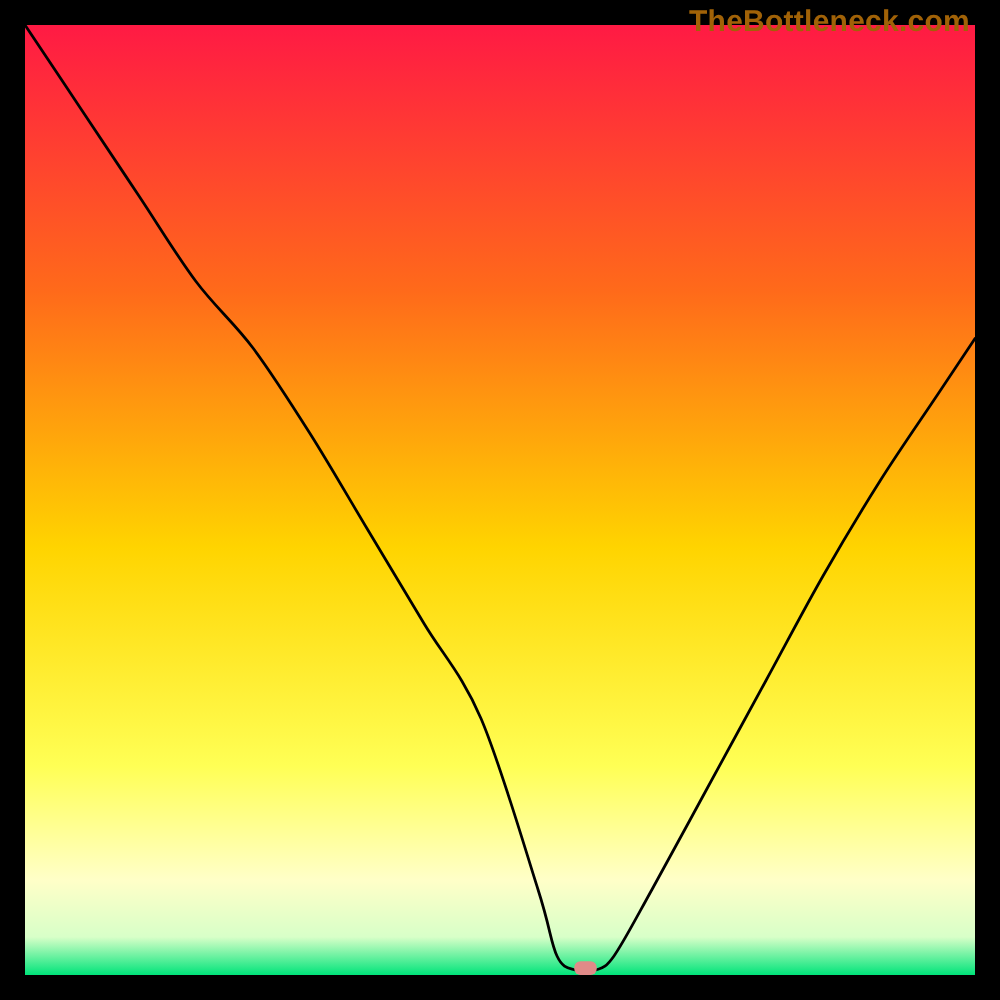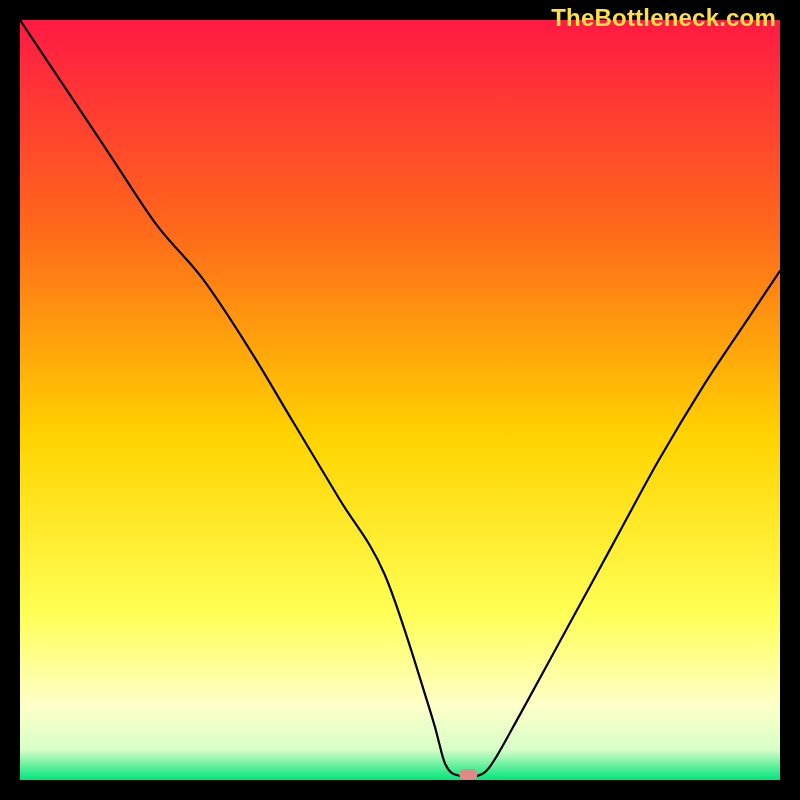--- a/index.html
+++ b/index.html
@@ -1,19 +1,19 @@
 <!DOCTYPE html>
 <html><head>
 <meta charset="utf-8">
 <style>
   * { margin: 0; padding: 0; box-sizing: border-box; }
   body { width: 800px; height: 800px; overflow: hidden; background: #000; font-family: Arial, sans-serif; }
   .chart-container { position: relative; width: 800px; height: 800px; }
   .plot-area { position: absolute; left: 20px; top: 20px; width: 760px; height: 760px; }
-  .watermark { position: absolute; top: 4px; right: 24px; font-size: 24px; font-weight: bold; color: #fde047; letter-spacing: 0.2px; }
+  .watermark { position: absolute; top: 4px; right: 24px; font-size: 24px; font-weight: bold; color: #a16207; letter-spacing: 0.2px; }
 </style>
 </head>
 <body>
 
 <div class="chart-container">
   <svg class="plot-area" viewBox="0 0 760 760" preserveAspectRatio="none">
     <defs>
       <linearGradient id="bg-grad" x1="0" y1="0" x2="0" y2="1">
         <stop id="g0" offset="0%" stop-color="#ff1a44"></stop>
         <stop id="g1" offset="28%" stop-color="#ff6a1a"></stop>

